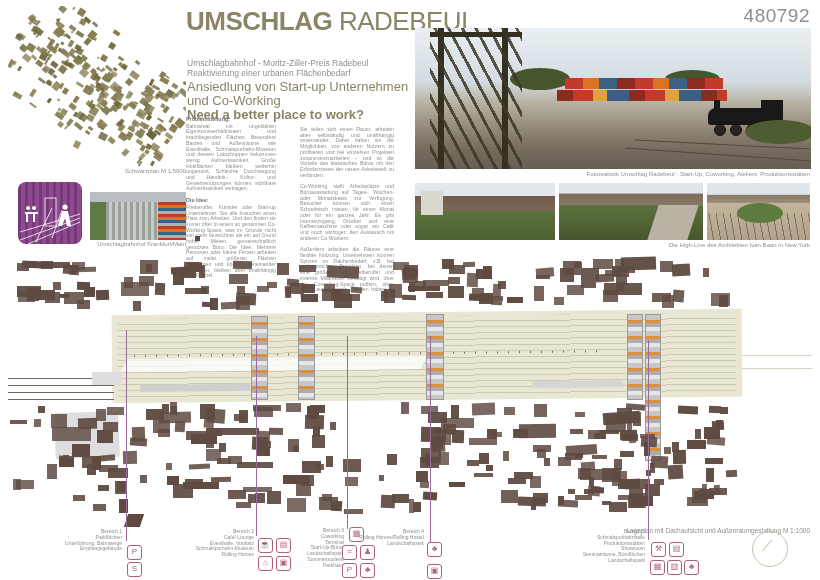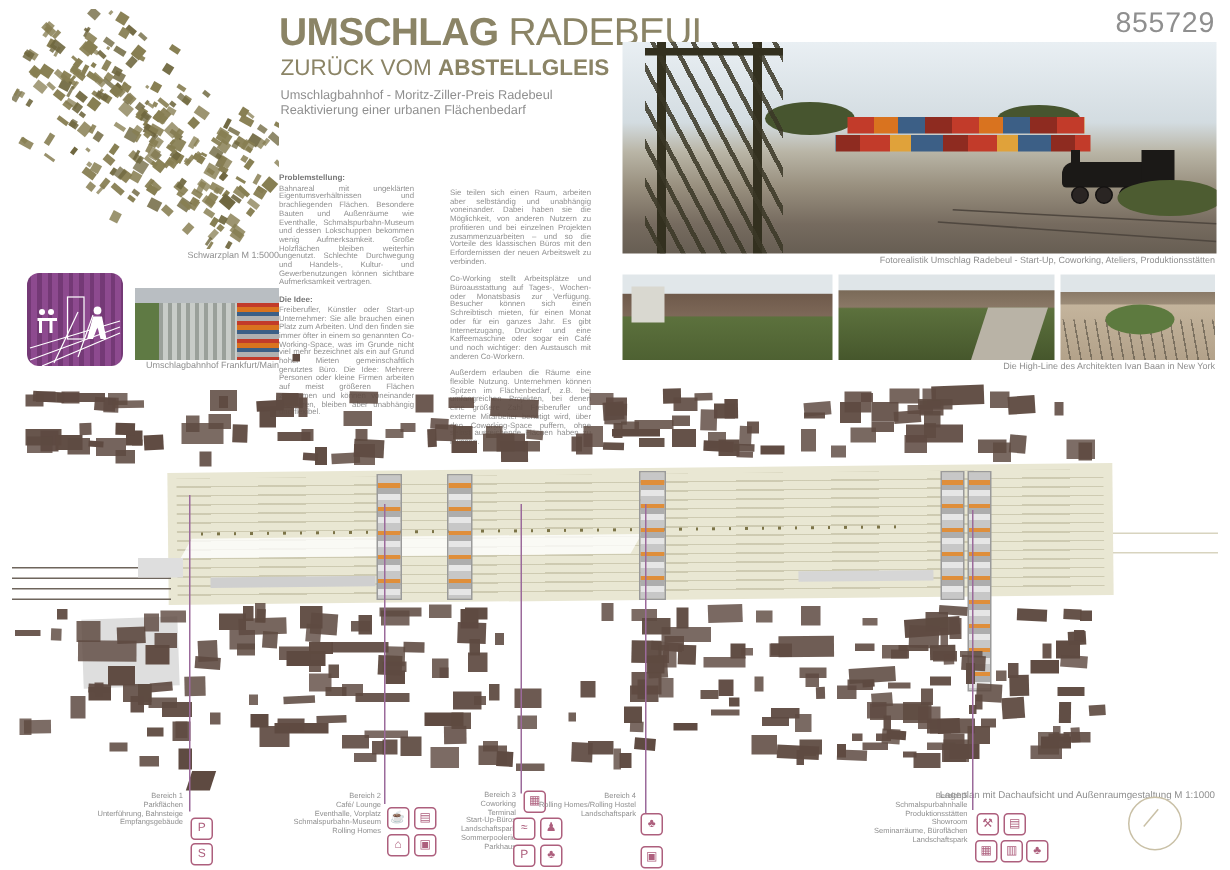--- a/index.html
+++ b/index.html
@@ -79,26 +79,30 @@
          font-size:8px;line-height:12px;text-align:center;background:#fff;z-index:4;}
   .north{position:absolute;left:752px;top:531px;width:34px;height:34px;border:1px solid #c9c0a6;border-radius:50%;}
   .north .needle{position:absolute;left:9px;top:4px;width:1px;height:15px;background:#c9c0a6;transform:rotate(40deg);transform-origin:bottom center;}
 </style>
 </head>
 <body>
 
 <div class="poster">
 
   <div class="title-line"><b>UMSCHLAG</b><span class="light"> RADEBEUL</span></div>
-  <div class="subtitle-line"><span>ZURÜCK VOM </span><b>ABSTELLGLEIS</b></div>
   <div class="comp">
     <div>Umschlagbahnhof - Moritz-Ziller-Preis Radebeul</div>
     <div>Reaktivierung einer urbanen Flächenbedarf</div>
   </div>
-  <div class="entry-no">855729</div>
+  <div class="theme">
+    <div>Ansiedlung von Start-up Unternehmen</div>
+    <div>und Co-Working</div>
+    <div class="q">Need a better place to work?</div>
+  </div>
+  <div class="entry-no">480792</div>
 
   <div class="abs" id="schwarzplan">
       <div class="bld" style="left: 10.0201px; top: 28.4402px; width: 6.8932px; height: 5.12867px; background: rgb(135, 126, 82); opacity: 0.809981; transform: rotate(33.4883deg);"></div>
       <div class="bld" style="left: 93.4771px; top: 83px; width: 3.09164px; height: 6.58454px; background: rgb(111, 103, 63); opacity: 0.84199; transform: rotate(35.2944deg);"></div>
       <div class="bld" style="left: 59.8449px; top: 47.6002px; width: 8.84562px; height: 3.4852px; background: rgb(111, 103, 63); opacity: 0.785914; transform: rotate(41.0445deg);"></div>
       <div class="bld" style="left: 38.6773px; top: 33.3675px; width: 7.33312px; height: 2.44711px; background: rgb(135, 126, 82); opacity: 0.905406; transform: rotate(41.6071deg);"></div>
       <div class="bld" style="left: 91.1494px; top: 126.99px; width: 8.44843px; height: 6.96577px; background: rgb(111, 103, 63); opacity: 0.839245; transform: rotate(27.6397deg);"></div>
       <div class="bld" style="left: 105.454px; top: 24.8299px; width: 7.37611px; height: 4.21382px; background: rgb(135, 126, 82); opacity: 0.986555; transform: rotate(33.8275deg);"></div>
       <div class="bld" style="left: 114.966px; top: 100.416px; width: 4.49434px; height: 2.83275px; background: rgb(135, 126, 82); opacity: 0.830607; transform: rotate(29.1327deg);"></div>
       <div class="bld" style="left: 39.4353px; top: 43.7474px; width: 2.30542px; height: 6.10552px; background: rgb(135, 126, 82); opacity: 0.956644; transform: rotate(41.7419deg);"></div>

